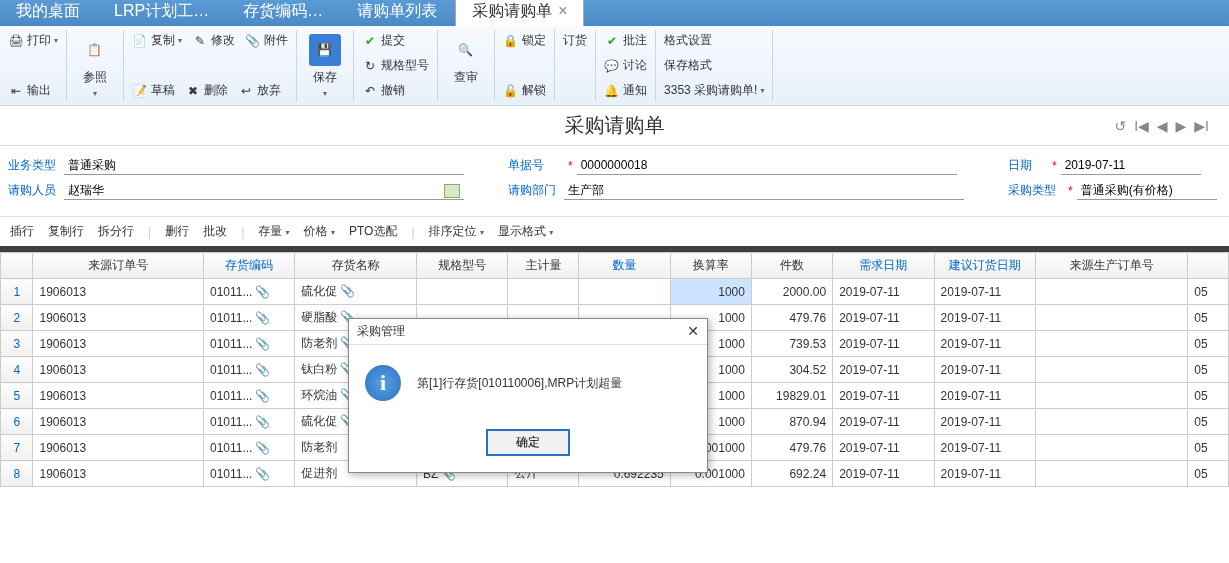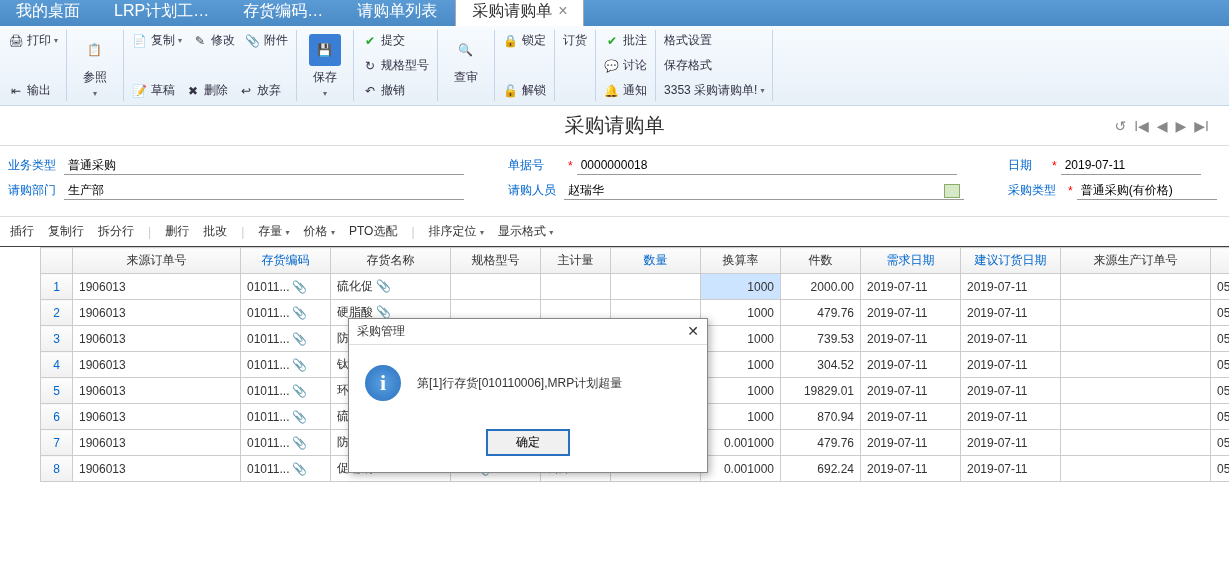--- a/index.html
+++ b/index.html
@@ -29,26 +29,26 @@
 
 .form { padding: 10px 8px; }
 .frow { display: flex; margin-bottom: 6px; }
 .fcell { display: flex; align-items: center; }
 .flabel { width: 56px; text-align: left; color: #0066cc; font-size: 12px; }
 .fstar { color: red; margin: 0 4px; }
 .finput { border: none; border-bottom: 1px solid #999; padding: 2px 4px; font-size: 12px; min-width: 100px; background: transparent; }
 .flookup { width: 16px; height: 14px; background: #d7e8c7; border: 1px solid #8aaa6a; margin-left: -20px; cursor: pointer; }
 
 
-.toolbar2 { display: flex; align-items: center; gap: 14px; padding: 6px 10px; border-top: 1px solid #ddd; border-bottom: 1px solid #404040; font-size: 12px; }
+.toolbar2 { display: flex; align-items: center; gap: 14px; padding: 6px 10px; border-top: 1px solid #ddd; border-bottom: 6px solid #404040; font-size: 12px; }
 .tb2item { cursor: pointer; }
 .tb2sep { color: #ccc; }
 
 
-.tablewrap { overflow: auto; padding-left: 40px; }
+.tablewrap { overflow: auto; }
 table { border-collapse: collapse; width: 100%; table-layout: fixed; }
 th, td { border: 1px solid #ccc; padding: 4px 6px; font-size: 12px; text-align: left; white-space: nowrap; overflow: hidden; height: 26px; }
 th { background: linear-gradient(#fdfdfd, #f0f0f0); text-align: center; font-weight: normal; }
 th.link { color: #0066cc; }
 td.num { text-align: right; }
 td.rowhead { background: linear-gradient(#fdfdfd, #f0f0f0); text-align: center; width: 30px; color: #0066cc; }
 .clip { color: #888; }
 .selcell { background: #cce4ff; }
 
 
@@ -244,27 +244,27 @@
       <input class="finput" style="width: 380px;" value="0000000018">
     </div>
     <div class="fcell">
       <span class="flabel" style="width:40px">日期</span>
         <span class="fstar">*</span>
       <input class="finput" style="width: 140px;" value="2019-07-11">
     </div>
   </div>
   <div class="frow">
     <div class="fcell" style="width:500px">
-      <span class="flabel">请购部门</span>
-      <input class="finput" style="width: 400px;" value="生产部">
-    </div>
-    <div class="fcell" style="width:500px">
       <span class="flabel">请购人员</span>
       <input class="finput" style="width: 400px;" value="赵瑞华">
       <span class="flookup"></span>
+    </div>
+    <div class="fcell" style="width:500px">
+      <span class="flabel">请购部门</span>
+      <input class="finput" style="width: 400px;" value="生产部">
     </div>
     <div class="fcell">
       <span class="flabel">采购类型</span>
         <span class="fstar">*</span>
       <input class="finput" style="width: 140px;" value="普通采购(有价格)">
     </div>
   </div>
 </div>
 
 <div class="toolbar2">

